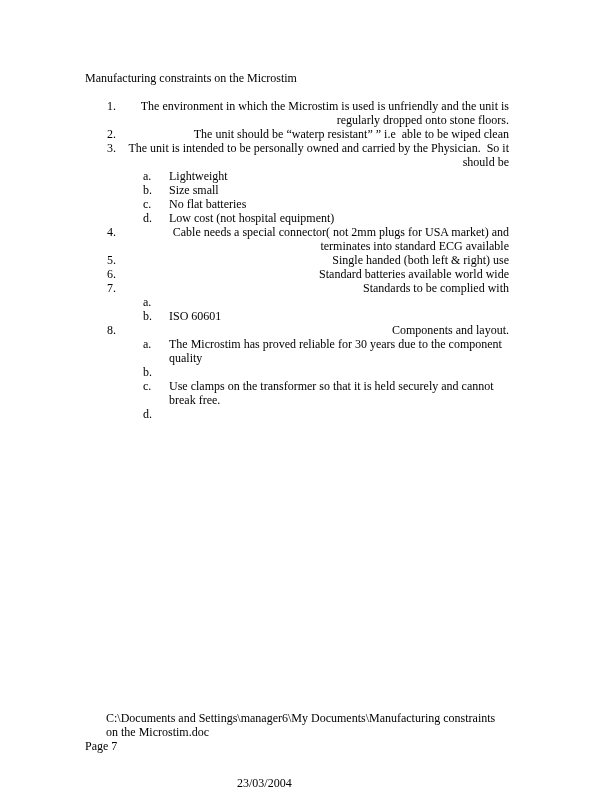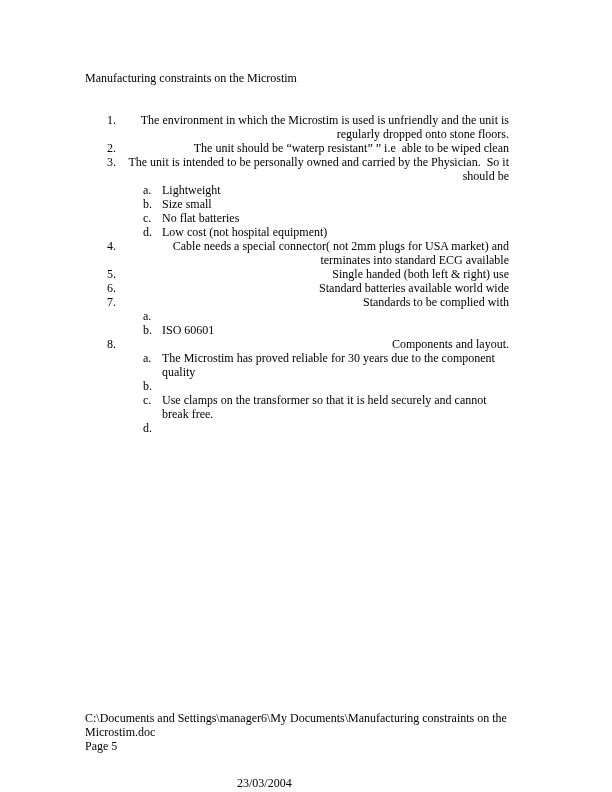--- a/index.html
+++ b/index.html
@@ -18,39 +18,39 @@
     line-height: 14px;
     overflow: hidden;
   }
   .content {
     position: absolute;
     left: 85px;
     top: 71px;
     width: 425px;
   }
   .title {
-    margin-bottom: 28px;
+    margin-bottom: 14px;
     white-space: pre-wrap;
   }
   .li {
     display: flex;
   }
   .l1 { padding-left: 22px; }
   .l1 .num { flex: none; width: 18px; }
   .l1 .txt { width: 384px; white-space: pre-wrap; text-align: right; }
   .l2 { padding-left: 58px; }
   .l2 .num { flex: none; width: 19px; }
-  .l2 .txt { width: 347px; white-space: pre-wrap; }
+  .l2 .txt { width: 347px; white-space: pre-wrap; margin-left: 7px; }
   .footer {
     position: absolute;
     left: 85px;
     top: 711px;
     width: 425px;
   }
-  .footer-path { white-space: pre-wrap; }
+  .footer-path { white-space: pre-wrap; margin-left: 21px; }
   .footer-row { position: relative; height: 14px; }
   .footer-date { position: absolute; left: 152px; top: 0; margin-top: 37px; }
 </style>
 </head>
 <body>
 
 <div class="page">
   <div class="content">
 
     <div class="title">Manufacturing constraints on the Microstim</div>
@@ -130,17 +130,17 @@
     </div>
     <div class="li l2">
       <span class="num">d.</span>
     </div>
 
   </div>
 
   <div class="footer">
     <div class="footer-path">C:\Documents and Settings\manager6\My Documents\Manufacturing constraints on the Microstim.doc</div>
     <div class="footer-row">
-      <span class="footer-page">Page 5</span>
+      <span class="footer-page">Page 7</span>
       <span class="footer-date">23/03/2004</span>
     </div>
   </div>
 </div>
 
 </body></html>

